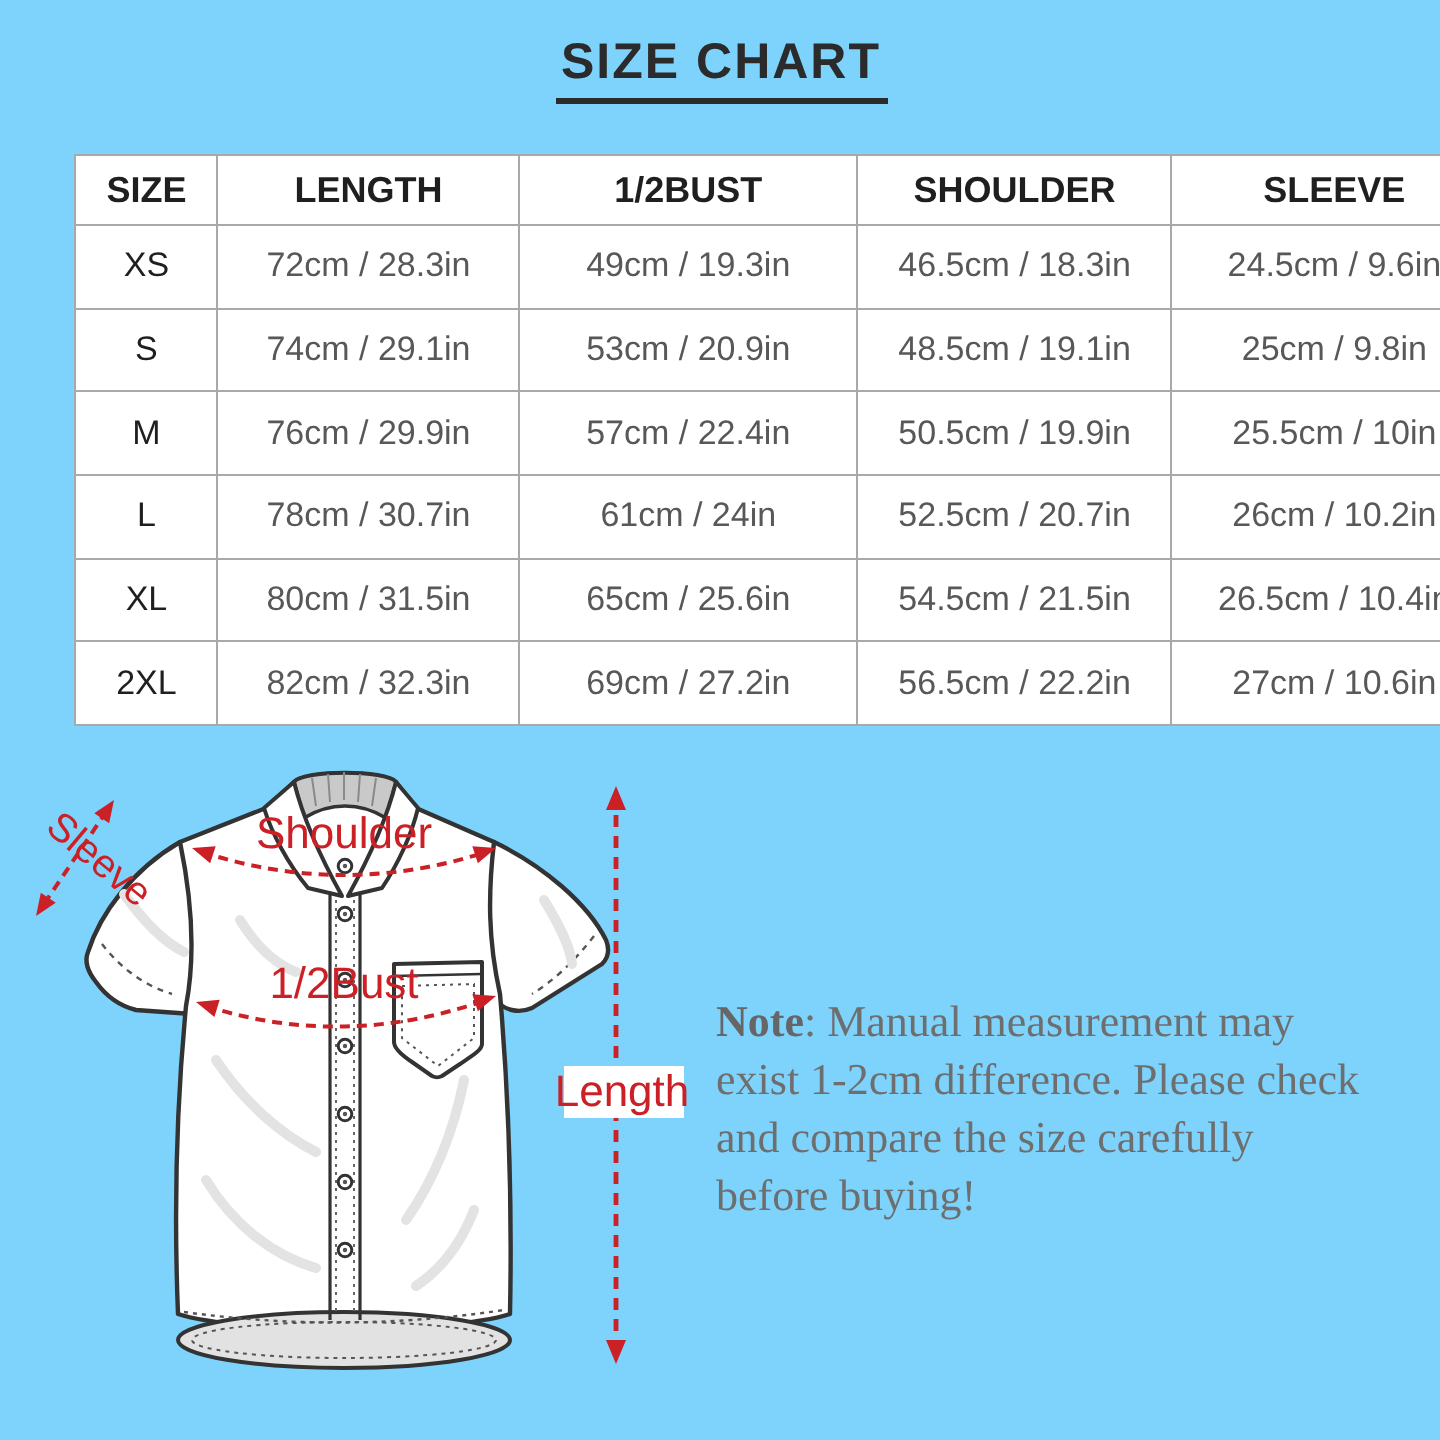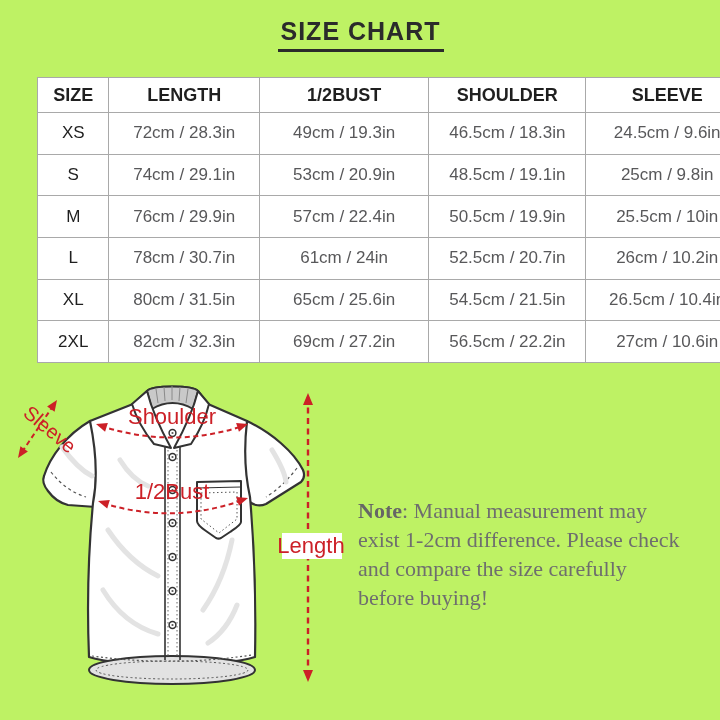--- a/index.html
+++ b/index.html
@@ -1,16 +1,16 @@
 <!DOCTYPE html>
 <html style="--accent: #cc2027;"><head>
 <meta charset="utf-8">
 <style>
   html,body{margin:0;padding:0;background:#fff;}
-  #stage{position:relative;width:720px;height:720px;background:#bef264;overflow:hidden;
+  #stage{position:relative;width:720px;height:720px;background:#7dd3fc;overflow:hidden;
          font-family:"Liberation Sans",sans-serif;}
 
   
   .title-wrap{position:absolute;left:37px;top:17px;width:647px;text-align:center;}
   .title{display:inline-block;font-size:25px;font-weight:bold;color:#2b2b2b;
          letter-spacing:1px;border-bottom:3px solid #2b2b2b;padding:0 3px 3px 3px;}
 
   
   table.size-table{position:absolute;left:37px;top:77px;width:712px;height:286px;
         border-collapse:collapse;table-layout:fixed;background:#fff;}

